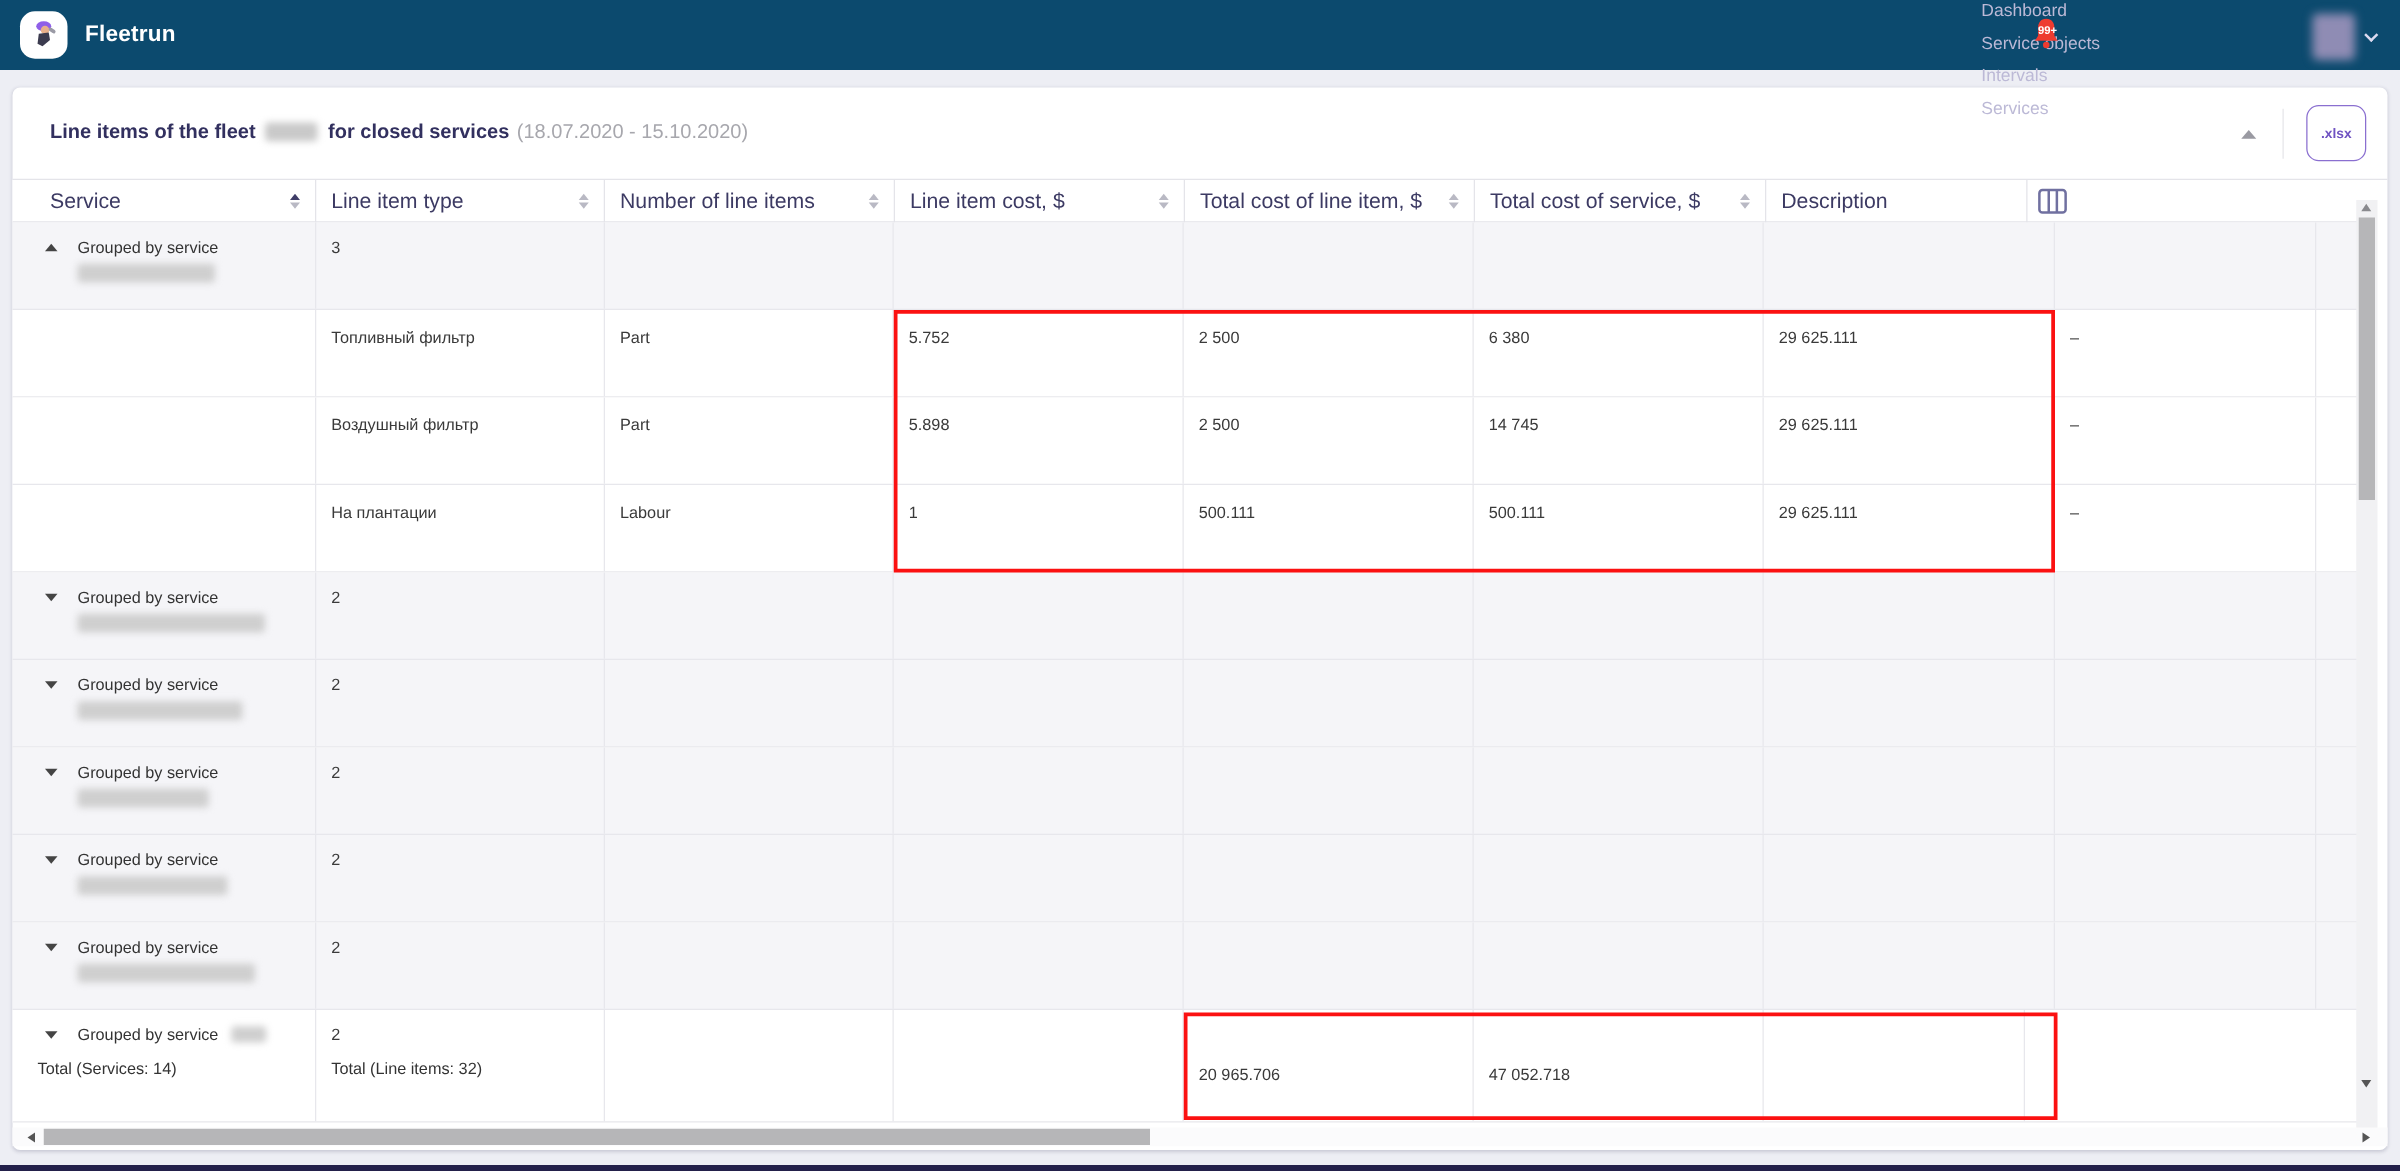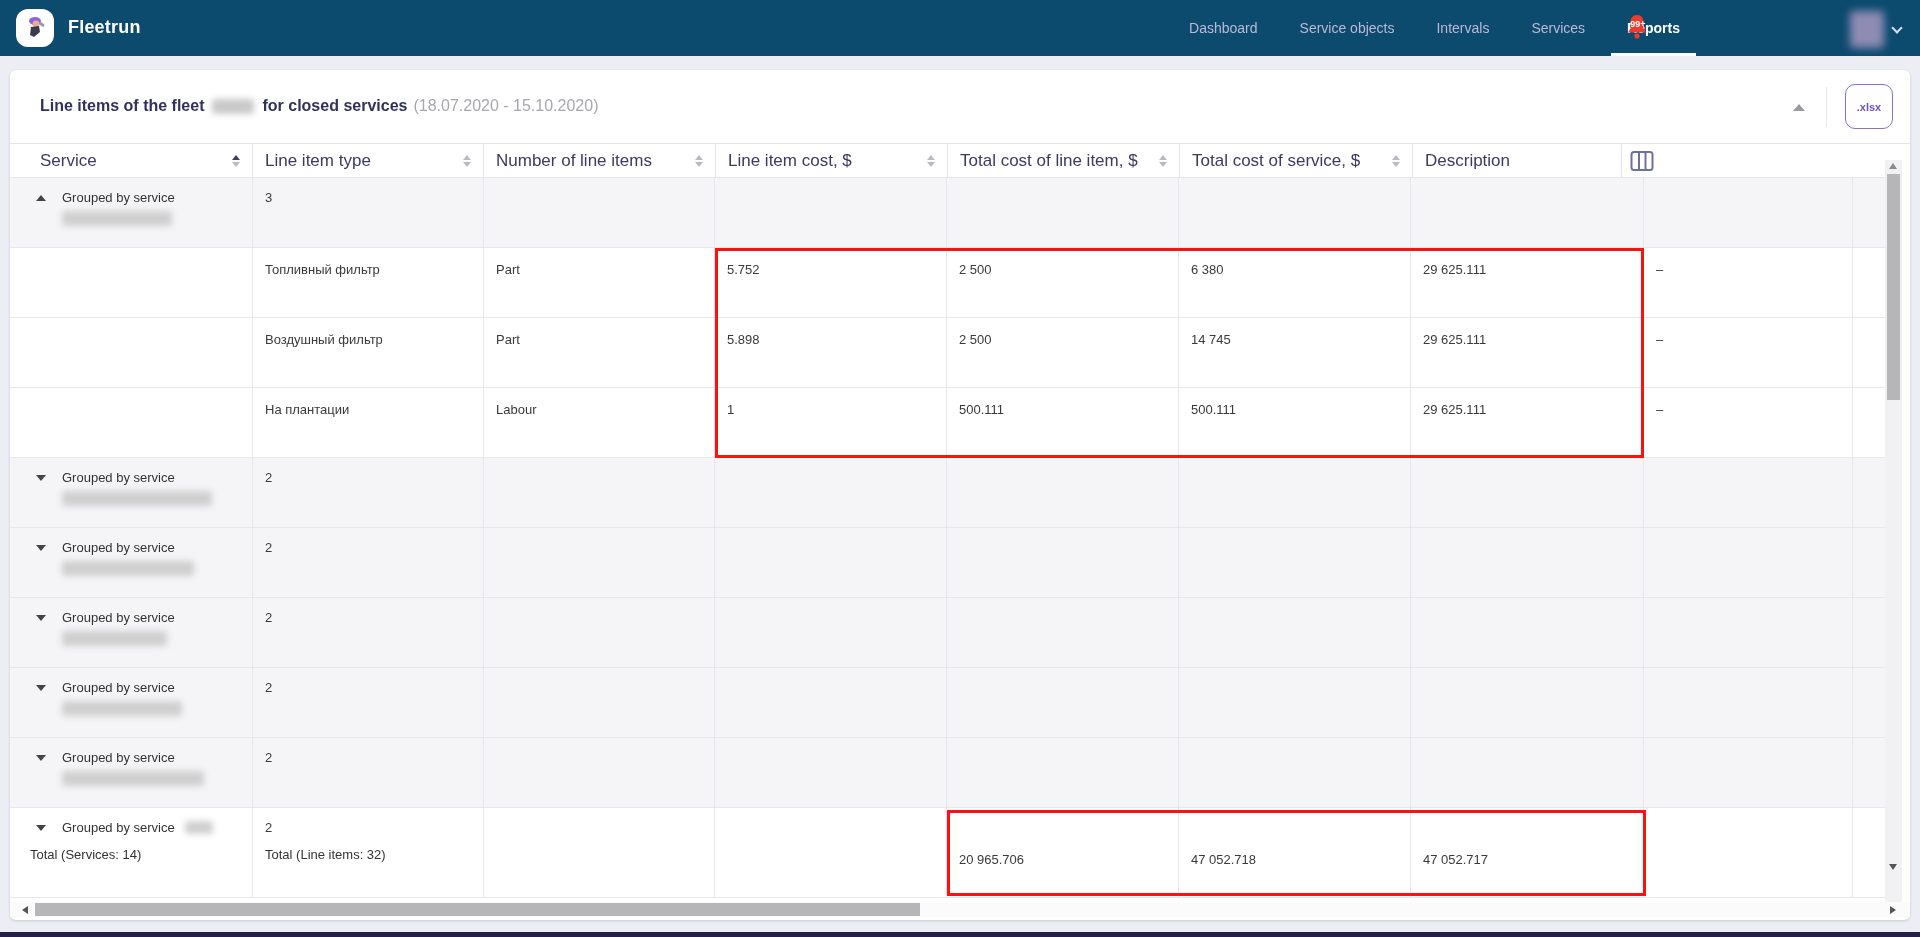--- a/index.html
+++ b/index.html
@@ -4,21 +4,21 @@
 <style>
   * { margin:0; padding:0; box-sizing:border-box; }
   html,body { width:1920px; height:937px; overflow:hidden; background:#edeef4;
     font-family:"Liberation Sans", sans-serif; }
 
   
   .navbar { position:absolute; left:0; top:0; width:1920px; height:56px; background:#0c4a6e; z-index:20; }
   .logo-box { position:absolute; left:16px; top:9px; width:38px; height:38px; background:#ffffff; border-radius:12px;
     display:flex; align-items:center; justify-content:center; }
   .brand { position:absolute; left:68px; top:17px; color:#ffffff; font-size:18px; font-weight:bold; letter-spacing:.2px; }
-  .nav-list { position:absolute; right:224px; top:0; height:65px; display:flex; gap:10px; }
+  .nav-list { position:absolute; right:224px; top:0; height:65px; display:flex; gap:10px;flex-direction:column; }
   .nav-item { height:56px; display:flex; align-items:center; padding:0 16px; color:#bcb9d6; font-size:14px; cursor:pointer; }
   .nav-item.active { color:#ffffff; border-bottom:3px solid #ffffff; padding-top:3px; font-weight:bold; }
   .bell-wrap { position:absolute; left:1624px; top:13px; width:28px; height:32px; cursor:pointer; }
   .bell-badge { position:absolute; left:50%; top:6px; transform:translateX(-50%); color:#ffffff; font-size:9px; font-weight:bold; }
   .user-blob { position:absolute; left:1850px; top:11px; width:34px; height:37px; background:#8f8cb4; border-radius:4px;
     filter:blur(4px); cursor:pointer; }
   .chevron-down { position:absolute; left:1893px; top:24px; width:8px; height:8px; border-right:2px solid #dcdaf0;
     border-bottom:2px solid #dcdaf0; transform:rotate(45deg); cursor:pointer; }
 
   
@@ -307,21 +307,20 @@
           <div class="total-label">Total (Services: 14)</div>
         </div>
         <div class="tcell" style="width: 231px; padding-left: 0px;">
           <div style="padding-left: 12px; margin-top: -2px;">2</div>
           <div class="total-label" style="padding-left: 12px;">Total (Line items: 32)</div>
         </div>
         <div class="tcell" style="width: 231px;"></div>
         <div class="tcell" style="width: 232px;"></div>
         <div class="tcell" style="width: 232px; padding-top: 44px;">20 965.706</div>
         <div class="tcell" style="width: 232px; padding-top: 44px;">47 052.718</div>
-        <div class="tcell" style="width: 233px; padding-top: 44px;">47 052.717</div>
         <div class="tcell" style="width: 209px;"></div>
       </div>
     </div>
 
   <div id="annot-layer">
       <div class="red-box" style="left: 705px; top: 178px; width: 929px; height: 210px; border-color: rgb(251, 17, 17);"></div>
       <div class="red-box" style="left: 937px; top: 740px; width: 699px; height: 86px; border-color: rgb(251, 17, 17);"></div>
     </div>
 
   <div class="vscroll">

